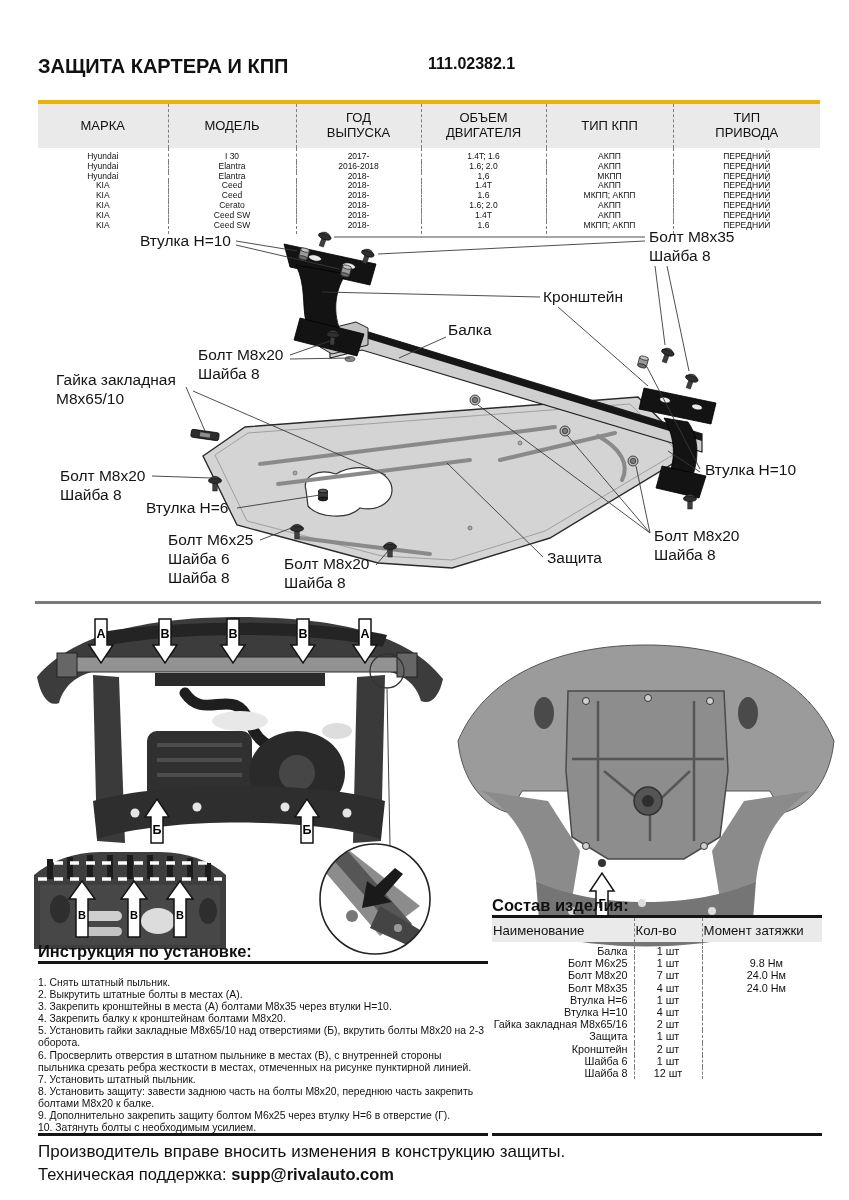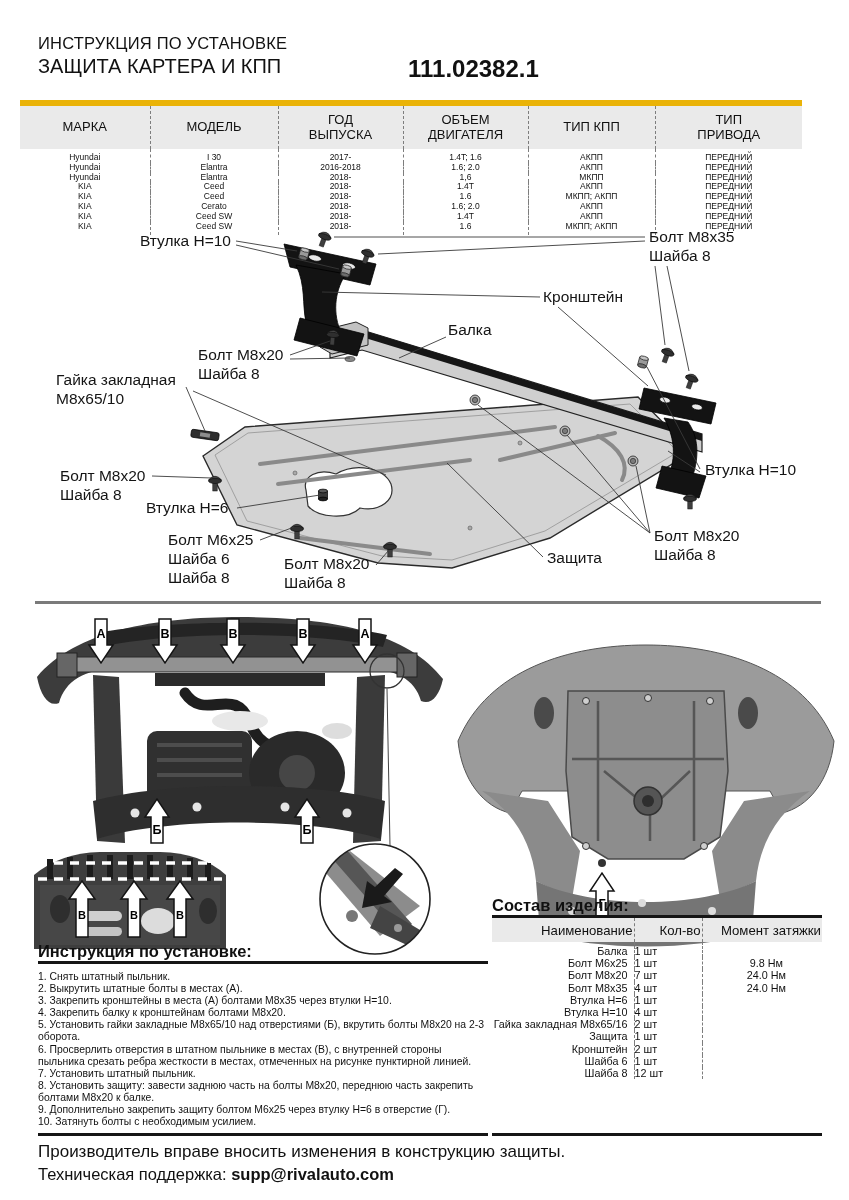--- a/index.html
+++ b/index.html
@@ -2,26 +2,26 @@
 <html><head>
 <meta charset="utf-8">
 <style>
   html,body{margin:0;padding:0;background:#d8d8d8}
   .page{position:relative;width:849px;height:1200px;background:#fff;margin:0 auto;
         font-family:"Liberation Sans",sans-serif;color:#111;overflow:hidden}
   .page *{box-sizing:border-box}
 
   
   .hdr-sub{position:absolute;left:38px;top:34px;font-size:16.5px;letter-spacing:.2px}
-  .hdr-title{position:absolute;left:38px;top:55px;font-size:20px;font-weight:normal}
-  .hdr-part{position:absolute;left:408px;top:55px;font-size:24px;font-weight:bold}
+  .hdr-title{position:absolute;left:38px;top:55px;font-size:20px;font-weight:bold}
+  .hdr-part{position:absolute;left:428px;top:55px;font-size:16px;font-weight:bold}
 
   
-  table.fitment{position:absolute;left:20px;top:100px;width:782px;border-collapse:collapse;
-                border-top:6px solid #eab308;table-layout:fixed}
+  table.fitment{position:absolute;left:38px;top:100px;width:782px;border-collapse:collapse;
+                border-top:4px solid #eab308;table-layout:fixed}
   table.fitment th{background:#eaeaea;font-weight:normal;font-size:13px;line-height:1.15;
                    height:46px;vertical-align:middle;text-align:center;
                    border-right:1px dashed #7d7d7d;padding:2px}
   table.fitment td{font-size:8.5px;line-height:9.8px;text-align:center;color:#111;
                    border-right:1px dashed #7d7d7d;padding:0 2px}
   table.fitment th:last-child,table.fitment td:last-child{border-right:none}
   table.fitment tbody tr:first-child td{padding-top:4px}
   table.fitment tbody tr:last-child td{padding-bottom:4px}
 
   svg{display:block}
@@ -33,45 +33,44 @@
   .divider{position:absolute;left:35px;top:601px;width:786px;height:3px;background:#7a7a7a}
 
   .photos{position:absolute;left:0;top:606px}
   .ph-arrow{fill:#fff;stroke:#141414;stroke-width:1.5}
   .marker{font-weight:bold;font-size:12.5px;fill:#000;text-anchor:middle}
   .marker-sm{font-weight:bold;font-size:11px;fill:#000;text-anchor:middle}
 
   
   .sec-title{font-size:16.5px;font-weight:bold;border-bottom:3px solid #151515}
   .instructions{position:absolute;left:38px;top:942px;width:450px}
-  .steps{margin-top:7px}
+  .steps{margin-top:13px}
   .step{font-size:10.4px;line-height:12.1px;color:#111}
   .thickline{position:absolute;height:3px;background:#151515}
 
   .parts{position:absolute;left:492px;top:896px;width:330px}
   table.parts-t{width:330px;border-collapse:collapse;table-layout:fixed;margin-top:0}
   table.parts-t th{background:#eaeaea;font-weight:normal;font-size:13.2px;height:24px;
-                   vertical-align:middle;border-right:1px dashed #7d7d7d;text-align:right}
+                   vertical-align:middle;border-right:1px dashed #7d7d7d;text-align:left}
   table.parts-t th:last-child{border-right:none}
   table.parts-t td{font-size:10.8px;line-height:12.2px;border-right:1px dashed #7d7d7d;padding:0}
   table.parts-t td:first-child{text-align:right;padding-right:6px}
-  table.parts-t td:nth-child(2){}
+  table.parts-t td:nth-child(2){text-align:center}
   table.parts-t td:last-child{text-align:center;padding-left:8px;border-right:none}
   table.parts-t tbody tr:first-child td{padding-top:3px}
 
   .footer-1{position:absolute;left:38px;top:1142px;font-size:17px}
   .footer-2{position:absolute;left:38px;top:1165px;font-size:16.5px}
   .footer-2 b{font-weight:bold}
 </style>
 </head>
 <body>
 
 <div class="page">
 
-  <div class="hdr-sub">ИНСТРУКЦИЯ ПО УСТАНОВКЕ</div>
   <div class="hdr-title">ЗАЩИТА КАРТЕРА И КПП</div>
   <div class="hdr-part">111.02382.1</div>
 
   <table class="fitment">
     <colgroup>
       <col style="width:130px">
         <col style="width:128px">
         <col style="width:125px">
       <col style="width:125px">
         <col style="width:127px">

